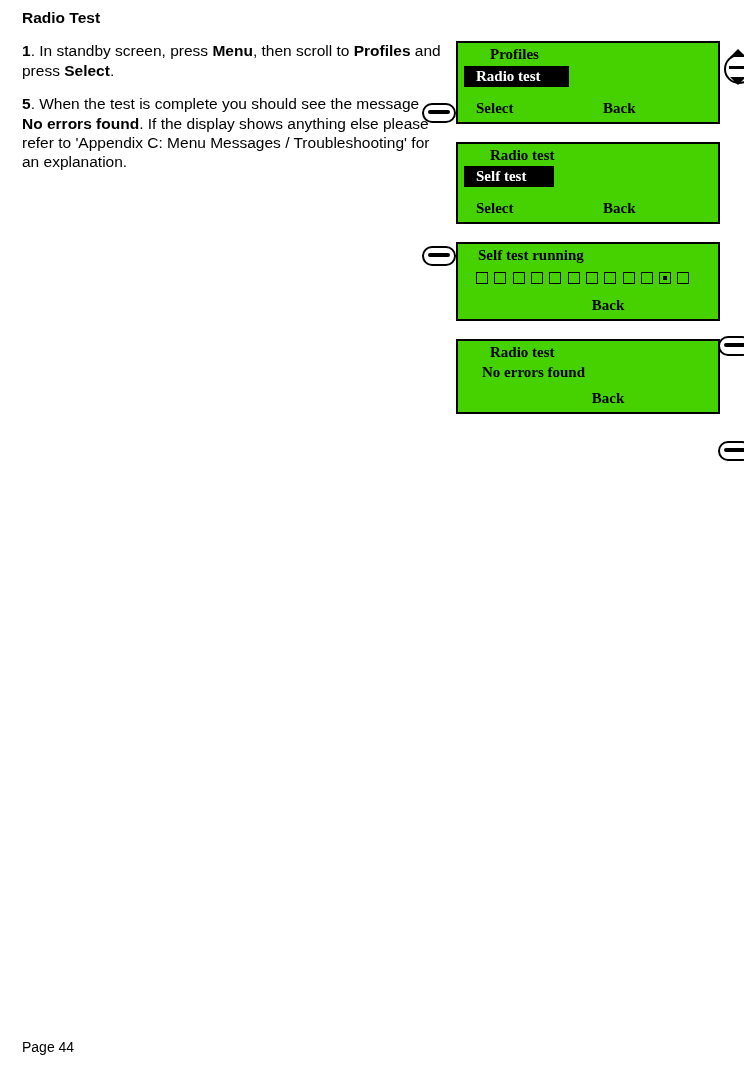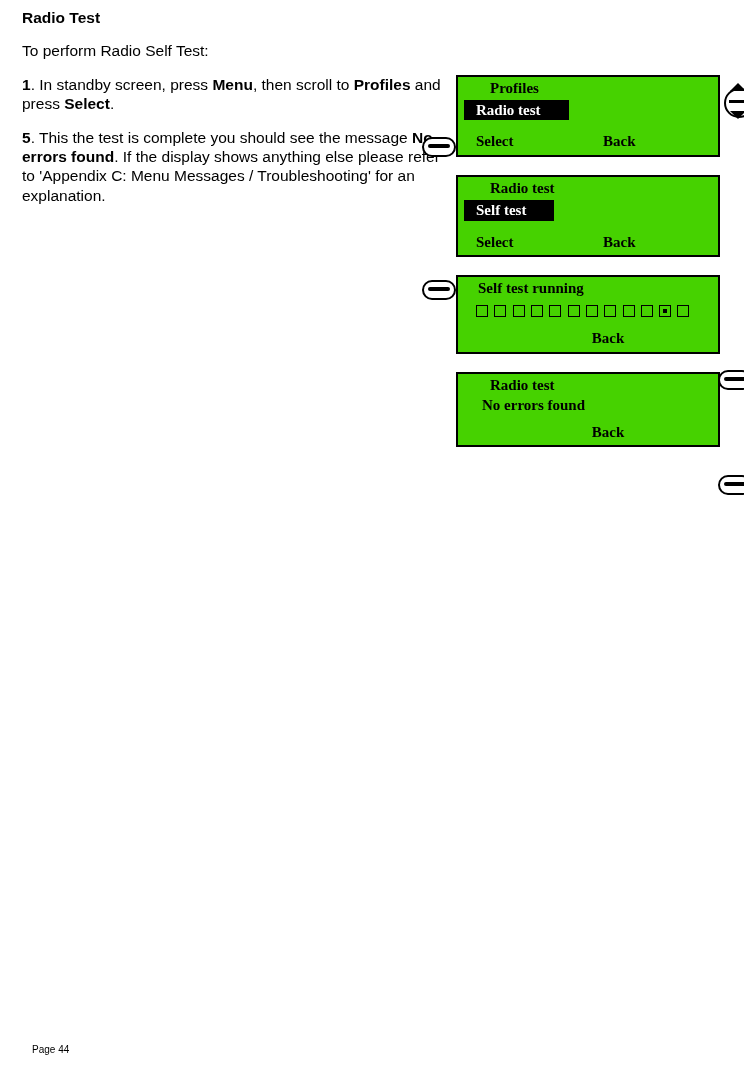--- a/index.html
+++ b/index.html
@@ -178,50 +178,47 @@
     border-right: 8px solid transparent;
     border-top: 8px solid #000;
     position: absolute;
     bottom: -2px;
     left: 6px;
   }
 
   .page-footer {
     position: absolute;
     bottom: 18px;
-    left: 32px;
-    font-size: 10px;
+    left: 22px;
+    font-size: 14px;
     text-align: center;
   }
   .clear { clear: both; }
 </style>
 </head>
 <body>
 
 <div class="page">
 
   <div class="body-text">
     <span class="title">Radio Test</span><br>
   </div>
 
-  <div class="body-text" style="margin-top:14px;">
-    <span>To perform Radio Self Test:</span>
-  </div>
 
   <div class="step-col">
 
     <div class="step">
       <b>1</b><span>. In standby screen, press </span><b>Menu</b><span>, then scroll to </span><b>Profiles</b><span> and press </span><b>Select</b><span>.</span>
     </div>
 
 
 
 
     <div class="step">
-      <b>5</b><span>. This the test is complete you should see the message </span><b>No errors found</b><span>. If the display shows anything else please refer to 'Appendix C: Menu Messages / Troubleshooting' for an explanation.</span>
+      <b>5</b><span>. When the test is complete you should see the message </span><b>No errors found</b><span>. If the display shows anything else please refer to 'Appendix C: Menu Messages / Troubleshooting' for an explanation.</span>
     </div>
 
   </div>
 
   <div class="screens-col">
 
     <div class="screen">
       <div class="sc-line1">Profiles</div>
       <div class="highlight">Radio test</div>
       <div class="softkeys">

